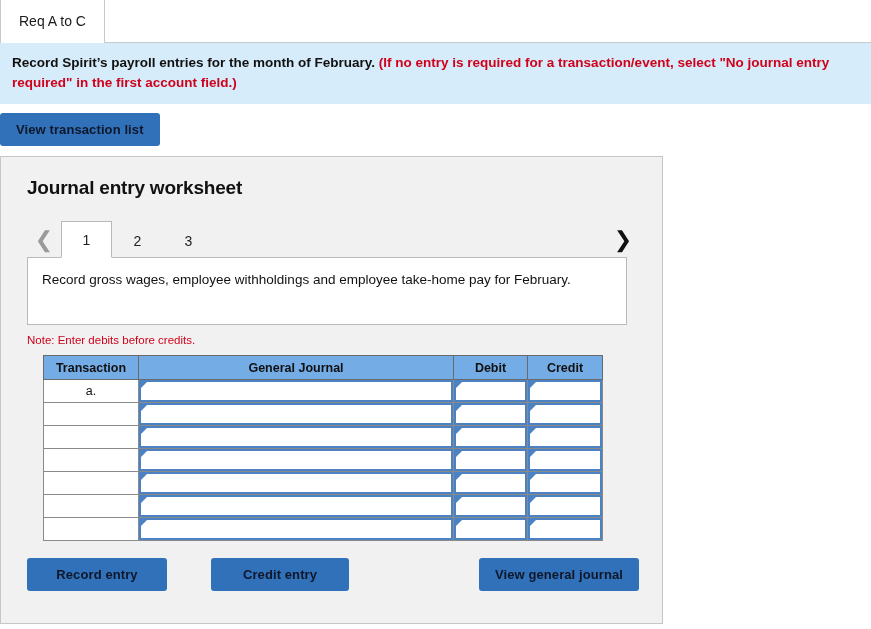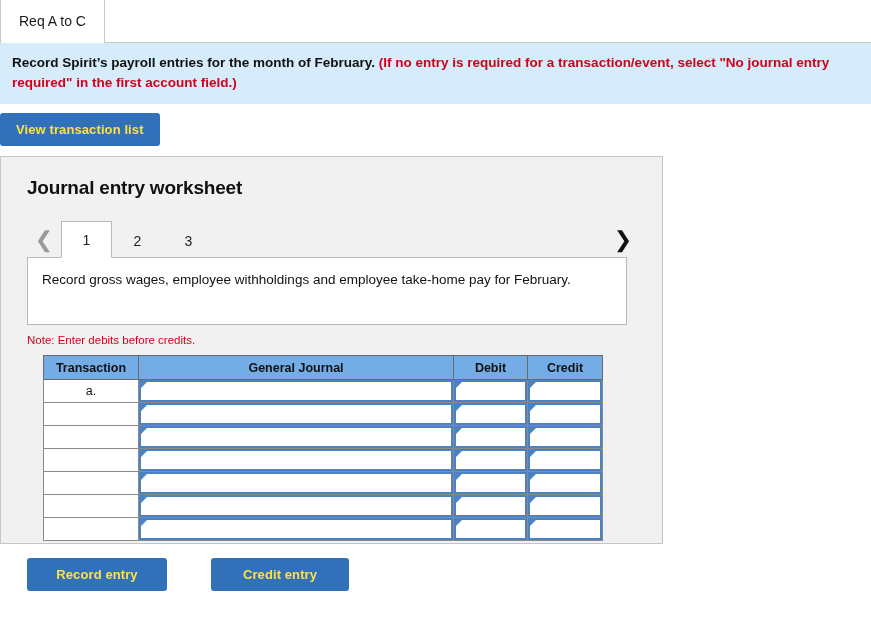--- a/index.html
+++ b/index.html
@@ -66,39 +66,39 @@
   .banner .red { color: #d0021b; }
 
   
   .toolbar {
     padding: 9px 0 10px 0;
     background: #ffffff;
   }
   .btn {
     display: inline-block;
     background: #3071b9;
-    color: #fde047;
+    color: #0f172a;
     font-weight: bold;
     font-size: 13px;
     border: none;
     border-radius: 3px;
     padding: 9px 16px;
     cursor: pointer;
     font-family: "Liberation Sans", sans-serif;
     letter-spacing: 0.1px;
   }
 
   
   .panel {
     width: 663px;
     background: #f1f1f1;
     border: 1px solid #c6c6c6;
     box-sizing: border-box;
     padding: 18px 22px 20px 24px;
-    height: 388px;
+    height: 468px;
   }
   .panel-title {
     font-size: 19px;
     font-weight: bold;
     color: #111111;
     margin: 2px 0 20px 2px;
     letter-spacing: -0.2px;
   }
 
   
@@ -370,15 +370,16 @@
         <td class="field-cell">
             <div class="cellfield"></div>
           </td>
       </tr>
     </tbody>
   </table>
 
   <div class="footer-btns">
     <button class="btn btn-record">Record entry</button>
     <button class="btn btn-clear">Credit entry</button>
+    <button class="btn btn-view">View general journal</button>
   </div>
 
 </div>
 
 </body></html>

